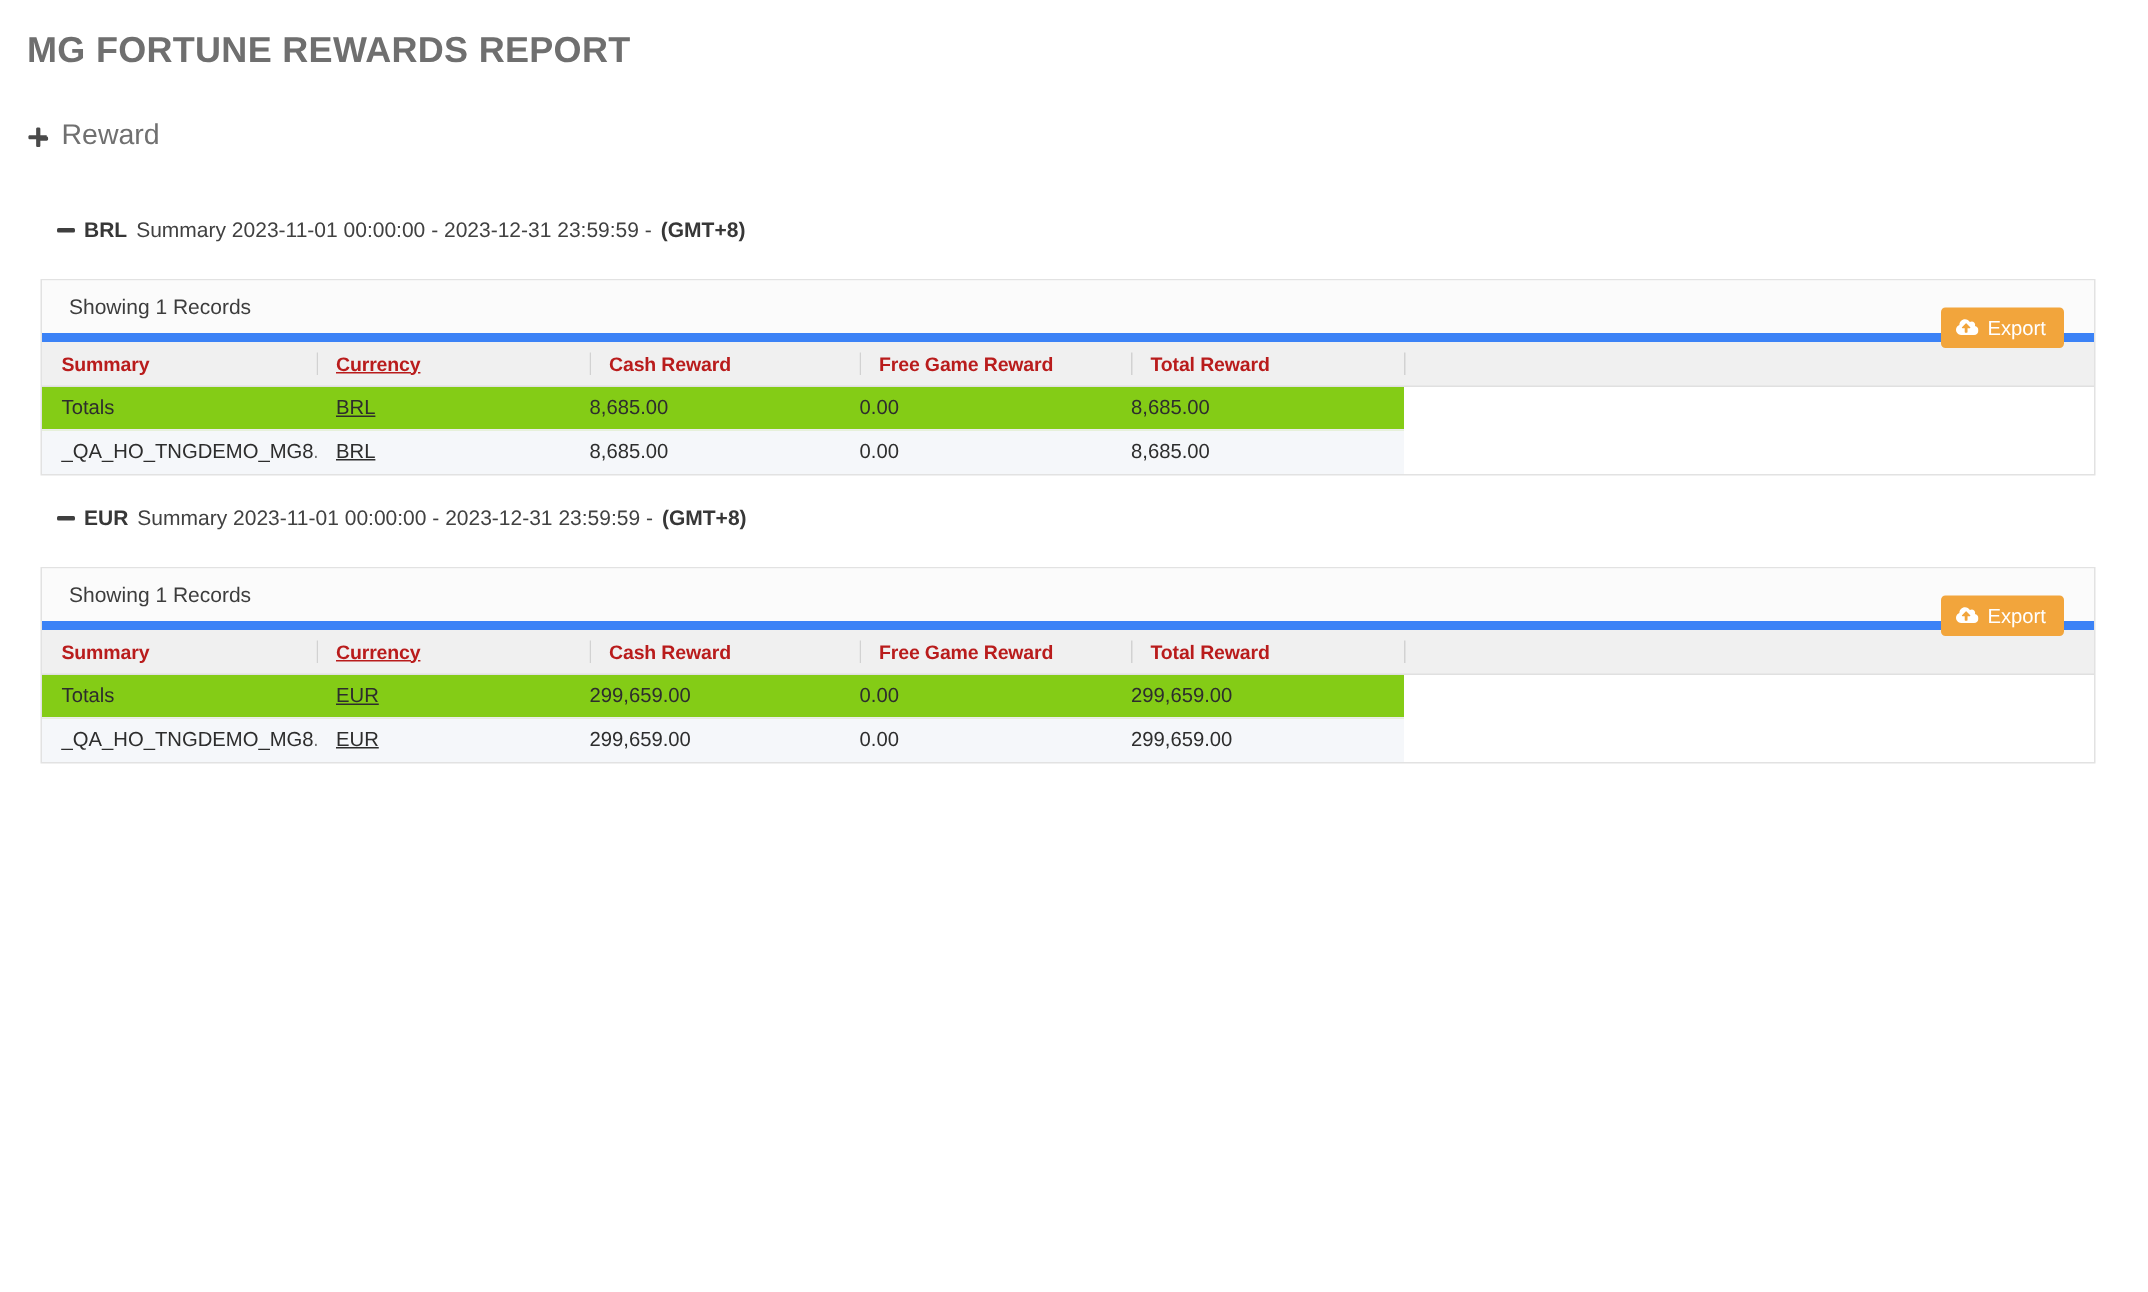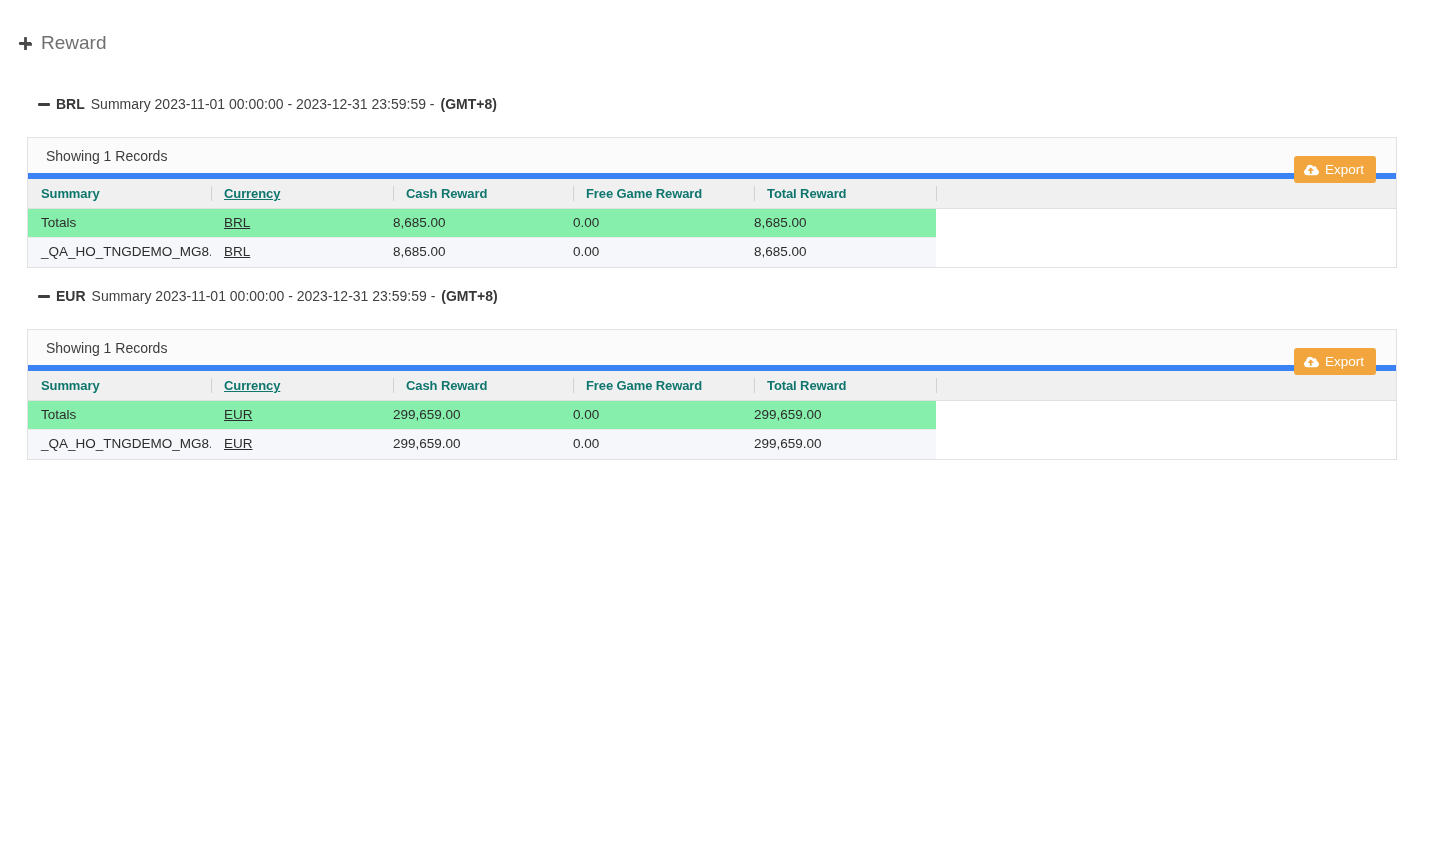--- a/index.html
+++ b/index.html
@@ -76,36 +76,36 @@
   .export-btn svg path { fill: #ffffff; }
 
   
   .grid-head {
     display: flex; height: 30px;
     background: var(--header-bg, #f0f0f0);
     border-bottom: 1px solid #e0e0e0;
   }
   .hcell {
     position: relative;
-    font-size: 13px; font-weight: bold; color: #0f766e;
+    font-size: 13px; font-weight: bold; color: #b91c1c;
     letter-spacing: -0.1px;
     line-height: 29px;
     padding-left: 13px;
     overflow: hidden; white-space: nowrap;
   }
   .hcell + .hcell::before, .hfiller::before {
     content: ""; position: absolute; left: 0; top: 7px; bottom: 7px;
     width: 1px; background: #d2d2d2;
   }
   .hfiller { position: relative; flex: 1 1 auto; }
 
   .grid-row { display: flex; }
   .row-cells {
     display: flex; width: 908px; height: 29px;
-    background: #86efac;
+    background: #84cc16;
   }
   .grid-row.bordered .row-cells { border-bottom: 1px solid #ececec; }
   .grid-row.striped .row-cells { background: var(--stripe-bg, #f5f7fa); }
   .row-filler { flex: 1 1 auto; background: #ffffff; }
 
   .cell {
     font-size: 13.5px; color: #2d2d2d;
     line-height: 28px;
     padding-left: 13px;
     overflow: hidden; white-space: nowrap;
@@ -117,20 +117,21 @@
   .c2 { width: 182px; text-decoration: underline; }
   .c3 { width: 180px; }
   .c4 { width: 181px; }
   .c5 { width: 182px; }
 </style>
 </head>
 <body>
 
 <div class="page">
 
+  <h1 class="report-title">MG FORTUNE REWARDS REPORT</h1>
 
   <div class="filters-toggle">
     <svg class="plus-icon" viewBox="0 0 448 512" aria-hidden="true">
       <path d="M416 208H272V64c0-17.67-14.33-32-32-32h-32c-17.67 0-32 14.33-32 32v144H32c-17.67 0-32 14.33-32 32v32c0 17.67 14.33 32 32 32h144v144c0 17.67 14.33 32 32 32h32c17.67 0 32-14.33 32-32V336h144c17.67 0 32-14.33 32-32v-32c0-17.67-14.33-32-32-32z"></path>
     </svg>
     <span class="filters-label">Reward</span>
   </div>
 
   
   <div class="section-header first">

